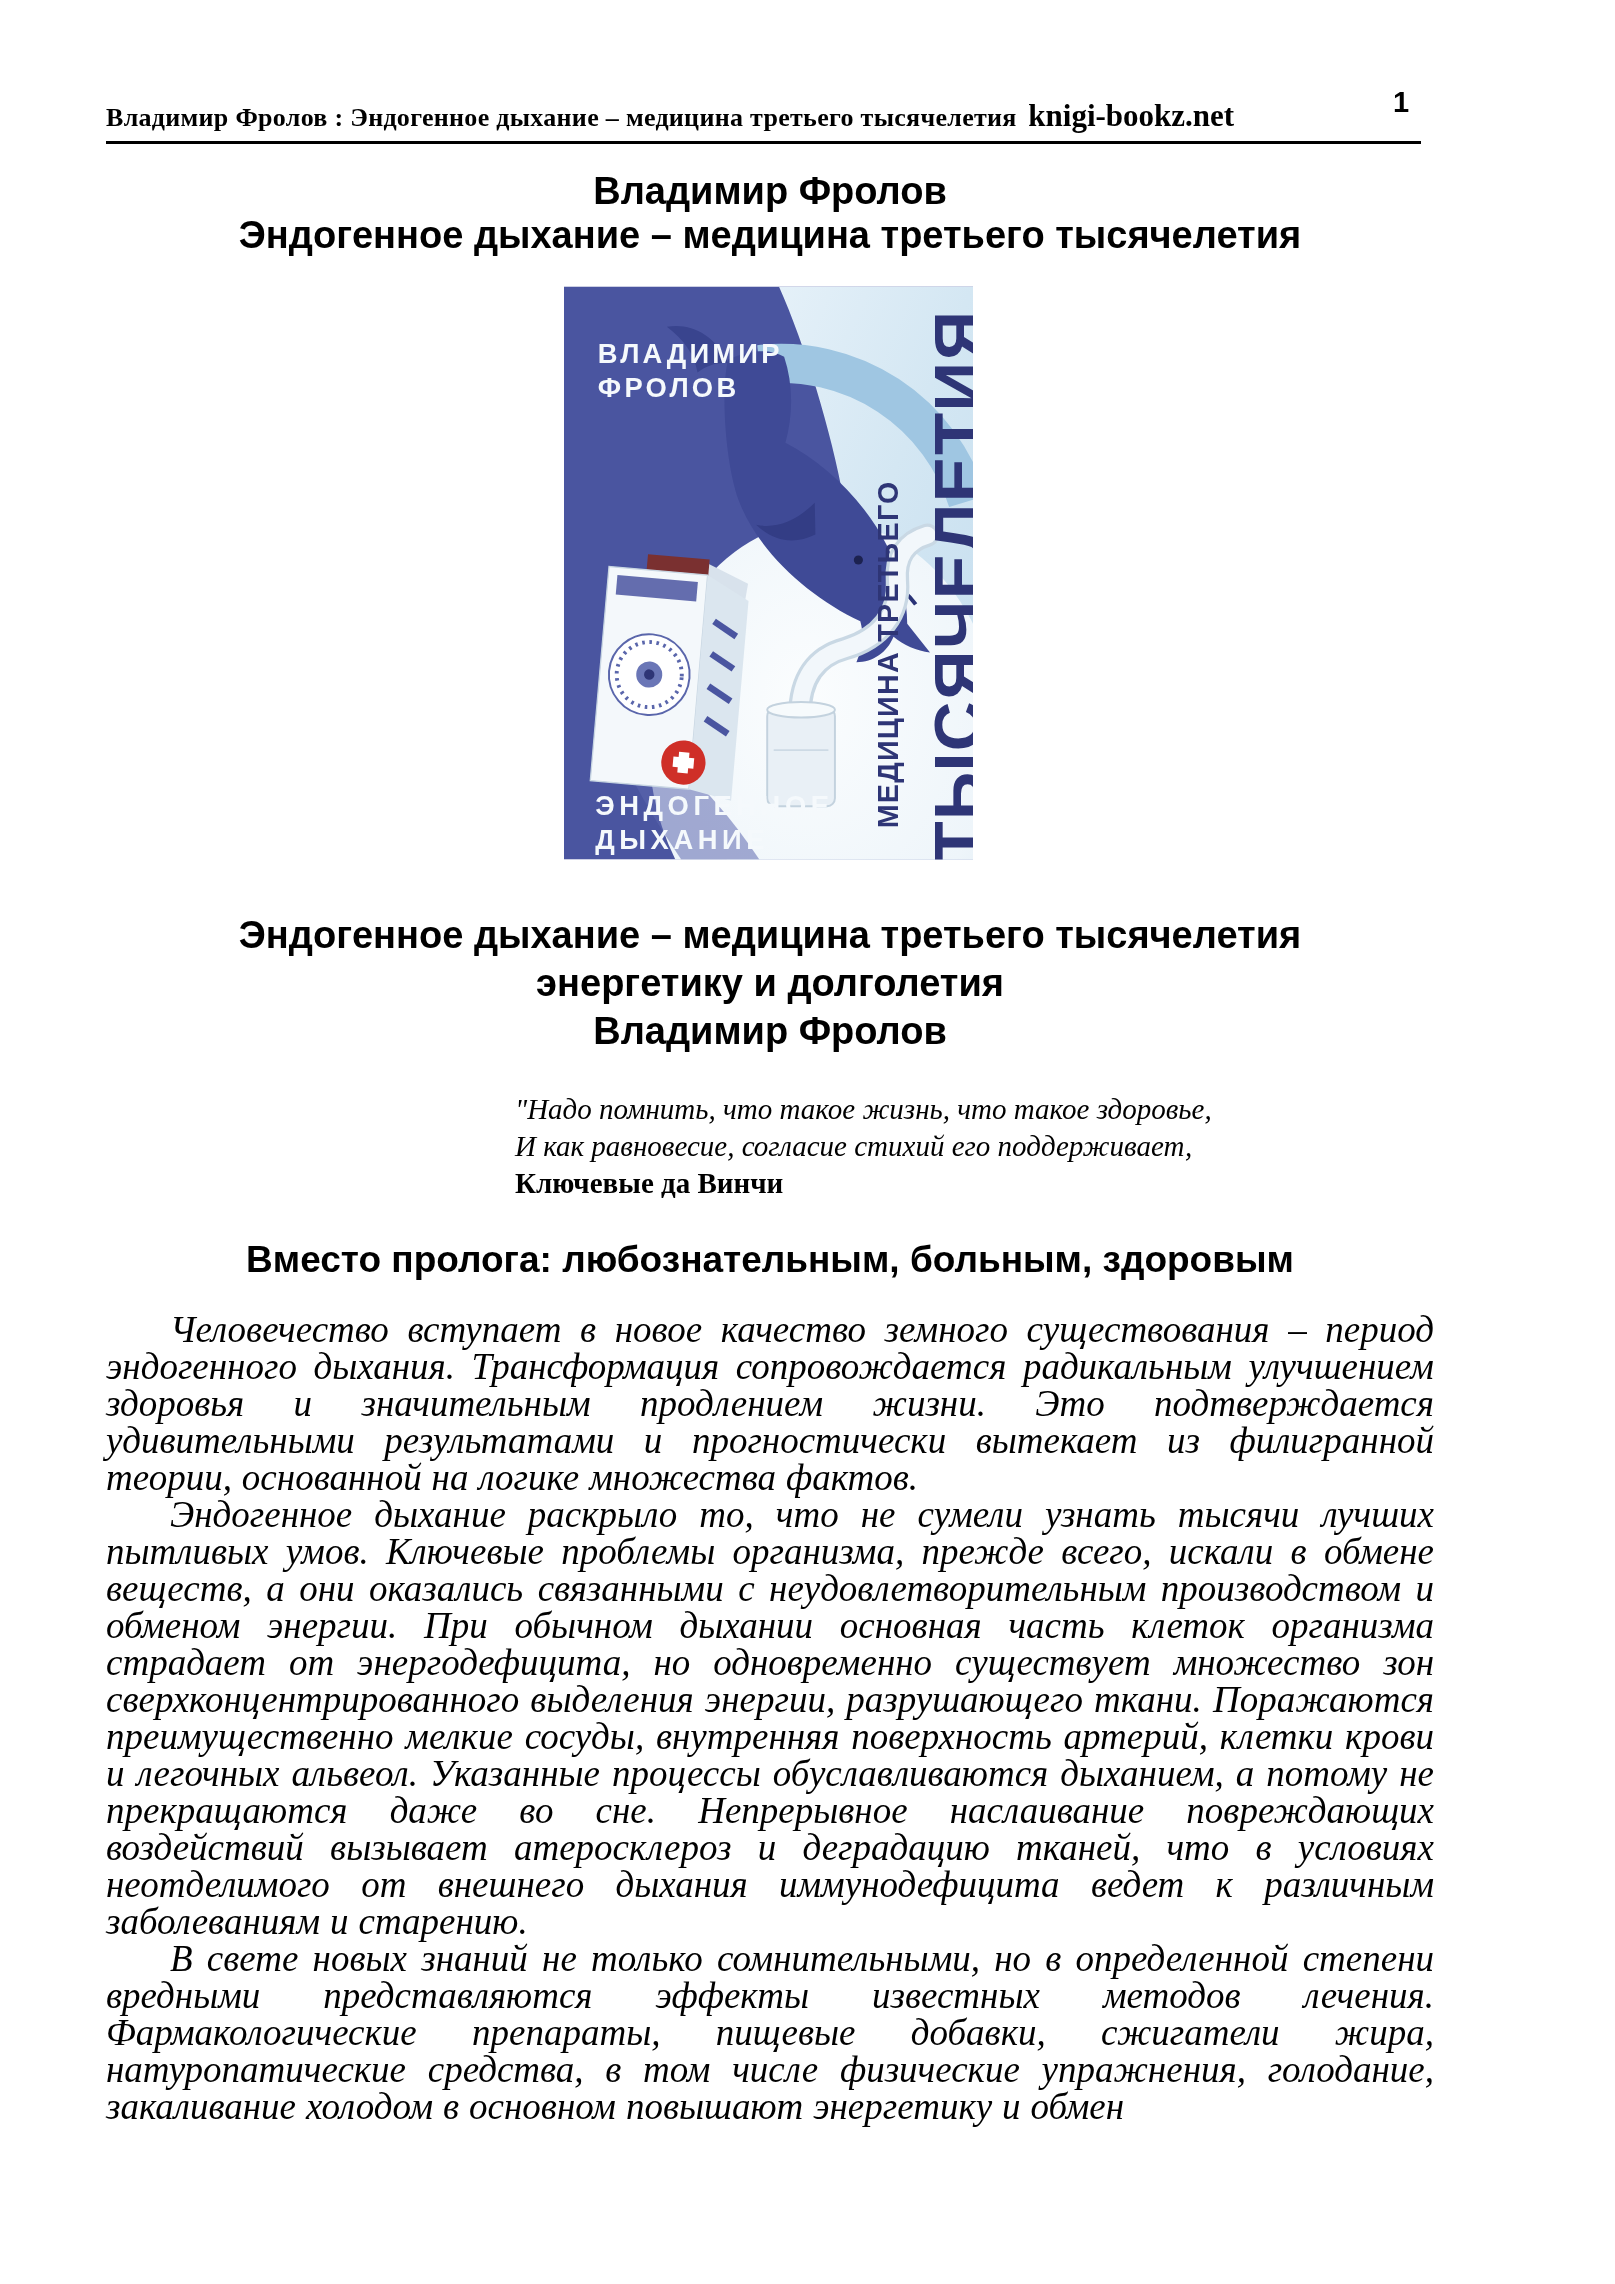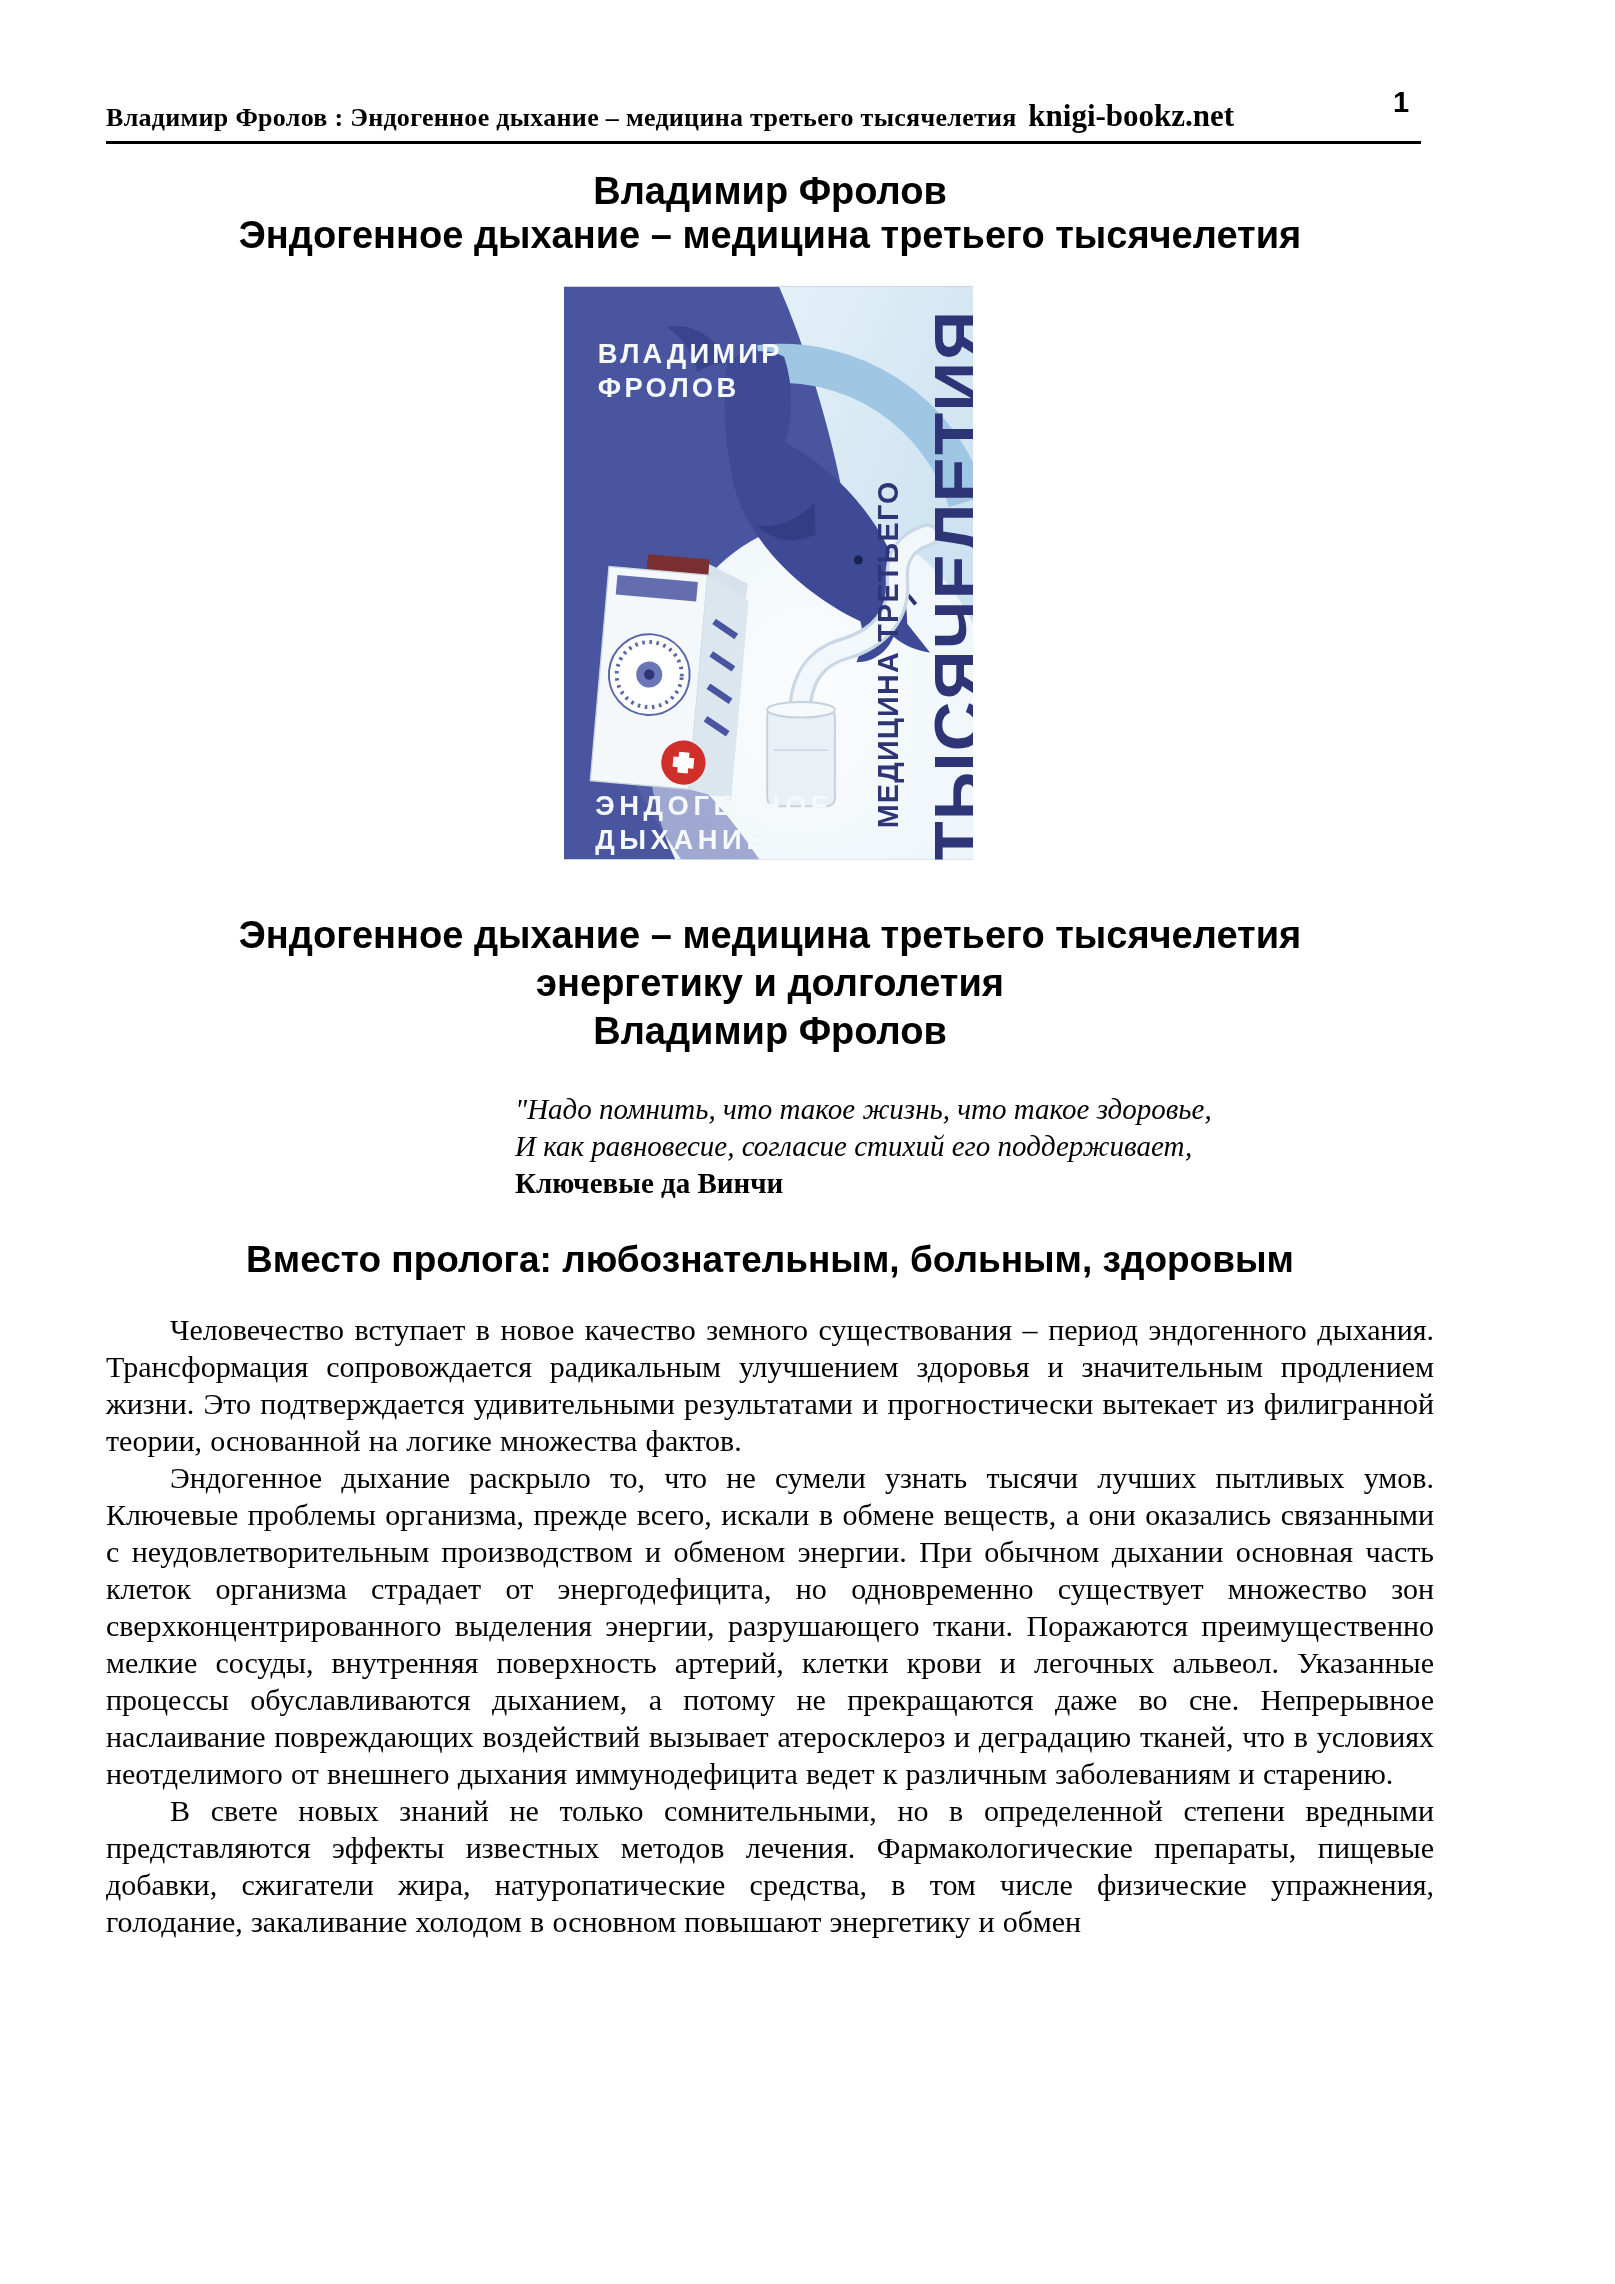--- a/index.html
+++ b/index.html
@@ -60,21 +60,21 @@
   }
   .cover svg{display:block;}
   
   .epigraph{
     margin:36px 0 0 409px;
     font-size:29px;line-height:37px;
   }
   .epigraph .line{font-style:italic;}
   .epigraph .attribution{font-weight:bold;}
   
-  .body-text{margin-top:29px;font-size:30px;line-height:37px;}
+  .body-text{margin-top:29px;font-size:37px;line-height:37px;font-style:italic;}
   .body-text p{
     margin:0;text-align:justify;text-indent:64px;
     word-spacing:0.7px;
   }
 </style>
 </head>
 <body>
 
 <div class="page">
 

